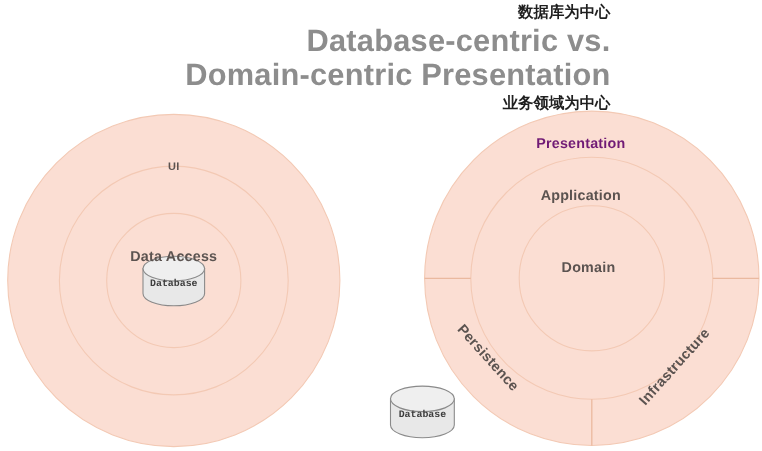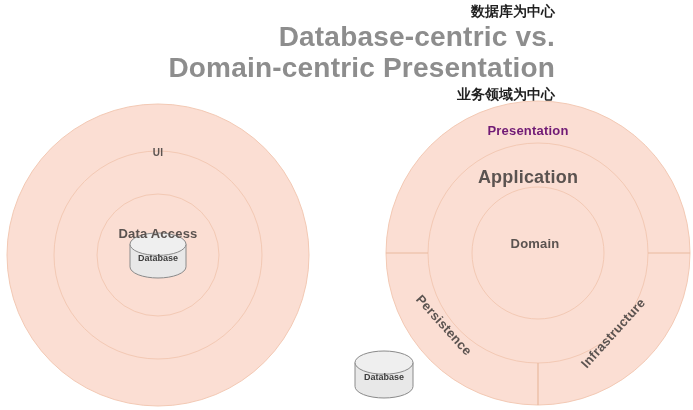--- a/index.html
+++ b/index.html
@@ -75,21 +75,21 @@
     font-family: "Liberation Sans", sans-serif;
     font-weight: 700;
     color: #4f4845;
     white-space: nowrap;
     letter-spacing: 0.3px;
   }
 
   
   .db-label {
     position: absolute;
-    font-family: Liberation Sans, sans-serif;
+    font-family: Liberation Mono, monospace;
     font-weight: 700;
     color: #3d3d3d;
     white-space: nowrap;
     transform: translate(-50%, -50%);
     text-align: center;
   }
 </style>
 </head>
 <body>
 
@@ -124,18 +124,18 @@
       <g>
         <path d="M355,362.6 L355,386.4 A29,11.600000000000001 0 0 0 413,386.4 L413,362.6 Z" fill="#e8e8e8" stroke="#8a8a8a" stroke-width="1"></path>
         <ellipse cx="384" cy="362.6" rx="29" ry="11.600000000000001" fill="#efefef" stroke="#8a8a8a" stroke-width="1"></ellipse>
       </g>
     </svg>
 
 <div class="ring-label" style="left: 158px; top: 130px; font-size: 10px; color: rgb(91, 83, 80); margin-top: 22px;">UI</div>
     <div class="ring-label" style="left: 158px; top: 221px; font-size: 13px; color: rgb(91, 83, 80); margin-top: 12px;">Data Access</div>
     <div class="db-label" style="left: 158px; top: 257.5px; font-size: 9px; color: rgb(61, 61, 61);">Database</div>
     <div class="ring-label" style="left: 528px; top: 130px; font-size: 13px; color: #701a75;">Presentation</div>
-    <div class="ring-label" style="left: 528px; top: 177px; font-size: 18px; color: rgb(91, 83, 80);">Application</div>
+    <div class="ring-label" style="left: 528px; top: 177px; font-size: 13px; color: rgb(91, 83, 80);">Application</div>
     <div class="ring-label" style="left: 535px; top: 243px; font-size: 13px; color: rgb(91, 83, 80); text-align: right;">Domain</div>
     <div class="rot-label" style="left: 444px; top: 325px; font-size: 13px; color: rgb(91, 83, 80); transform: translate(-50%, -50%) rotate(48deg);">Persistence</div>
     <div class="rot-label" style="left: 613px; top: 333px; font-size: 13px; color: rgb(91, 83, 80); transform: translate(-50%, -50%) rotate(-48deg);">Infrastructure</div>
     <div class="db-label" style="left: 384px; top: 376.5px; font-size: 9px; color: rgb(61, 61, 61);">Database</div>
   </div>
 
 </body></html>

